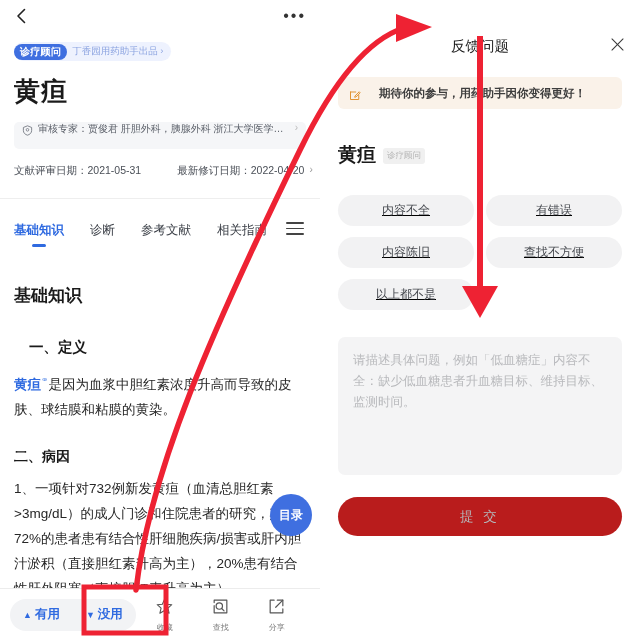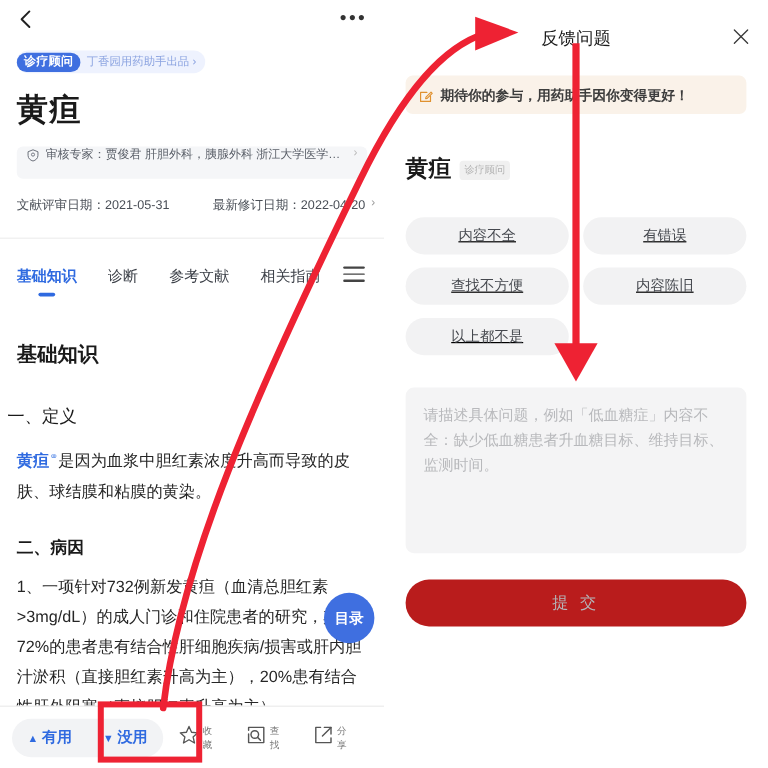--- a/index.html
+++ b/index.html
@@ -106,22 +106,22 @@
   .tab-hamb span {
     display: block; height: 1.5px; background: #444; margin-bottom: 4px;
     border-radius: 1px;
   }
 
   .sec-h1 {
     position: absolute; left: 14px; top: 284px;
     font-size: 17px; font-weight: bold; color: #1a1a1a;
   }
   .sec-h2-a {
-    position: absolute; left: 6px; top: 338px;
-    font-size: 14.5px; font-weight: normal; color: #1a1a1a;
+    position: absolute; left: 29px; top: 338px;
+    font-size: 14.5px; font-weight: bold; color: #1a1a1a;
   }
   .para-a {
     position: absolute; left: 14px; top: 368px; width: 294px;
     font-size: 13.5px; line-height: 25px; color: #262626;
   }
   .link-term { color: #2f6ae0; font-weight: bold; }
   .link-sup { color: #7aa2ec; font-size: 9px; vertical-align: super; }
 
   .sec-h2-b {
     position: absolute; left: 14px; top: 448px;
@@ -152,28 +152,28 @@
     height: 32px; display: flex; align-items: center;
   }
   .vote-btn {
     font-size: 12.5px; color: #2f6ae0; font-weight: bold;
     padding: 0 13px; display: flex; align-items: center; gap: 3px;
     white-space: nowrap;
   }
   .vote-arrow { font-size: 9px; }
   .bb-icons { display: flex; margin-left: 12px; gap: 22px; }
   .bb-item {
-    display: flex; flex-direction: row; align-items: center; gap: 2px;
+    display: flex; flex-direction: column; align-items: center; gap: 2px;
     width: 34px;
   }
   .bb-label { font-size: 8px; color: #777; }
 
   
   .panel-right {
-    position: absolute; left: 320px; top: 3px;
+    position: absolute; left: 320px; top: 17px;
     width: 320px; height: 620px;
     background: #ffffff;
     overflow: hidden;
   }
   .sheet-title {
     position: absolute; left: 0; top: 20px; width: 320px;
     text-align: center; font-size: 14.5px; color: #1a1a1a;
   }
   .sheet-close {
     position: absolute; right: 14px; top: 19px;
@@ -181,21 +181,21 @@
   }
   .notice {
     position: absolute; left: 18px; top: 60px;
     width: 284px; height: 32px;
     background: #faf2e9; border-radius: 6px;
     display: flex; align-items: center; padding-left: 11px;
   }
   .notice-icon { width: 12px; height: 12px; flex: 0 0 auto; }
   .notice-text {
     font-size: 11.5px; color: #3d3d3d; font-weight: bold;
-    margin-left: 6px; white-space: nowrap;
+    margin-left: 18px; white-space: nowrap;
   }
 
   .rp-title-row {
     position: absolute; left: 18px; top: 125px;
     display: flex; align-items: baseline;
   }
   .rp-title { font-size: 19px; font-weight: bold; color: #1a1a1a; }
   .rp-tag {
     margin-left: 7px;
     background: #f0f0f0; color: #b2b2b2;
@@ -376,22 +376,22 @@
     </div>
 
     <div class="rp-title-row">
       <span class="rp-title">黄疸</span>
       <span class="rp-tag">诊疗顾问</span>
     </div>
 
     <div class="opt-grid">
       <div class="opt-chip">内容不全</div>
       <div class="opt-chip">有错误</div>
+      <div class="opt-chip">内容陈旧</div>
       <div class="opt-chip">查找不方便</div>
-      <div class="opt-chip">内容陈旧</div>
       <div class="opt-chip">以上都不是</div>
     </div>
 
     <textarea class="feedback-area" placeholder="请描述具体问题，例如「低血糖症」内容不全：缺少低血糖患者升血糖目标、维持目标、监测时间。" style=""></textarea>
 
     <button class="submit-btn">提 交</button>
   </div>
 
   <svg class="annot" viewBox="0 0 640 640">
 

